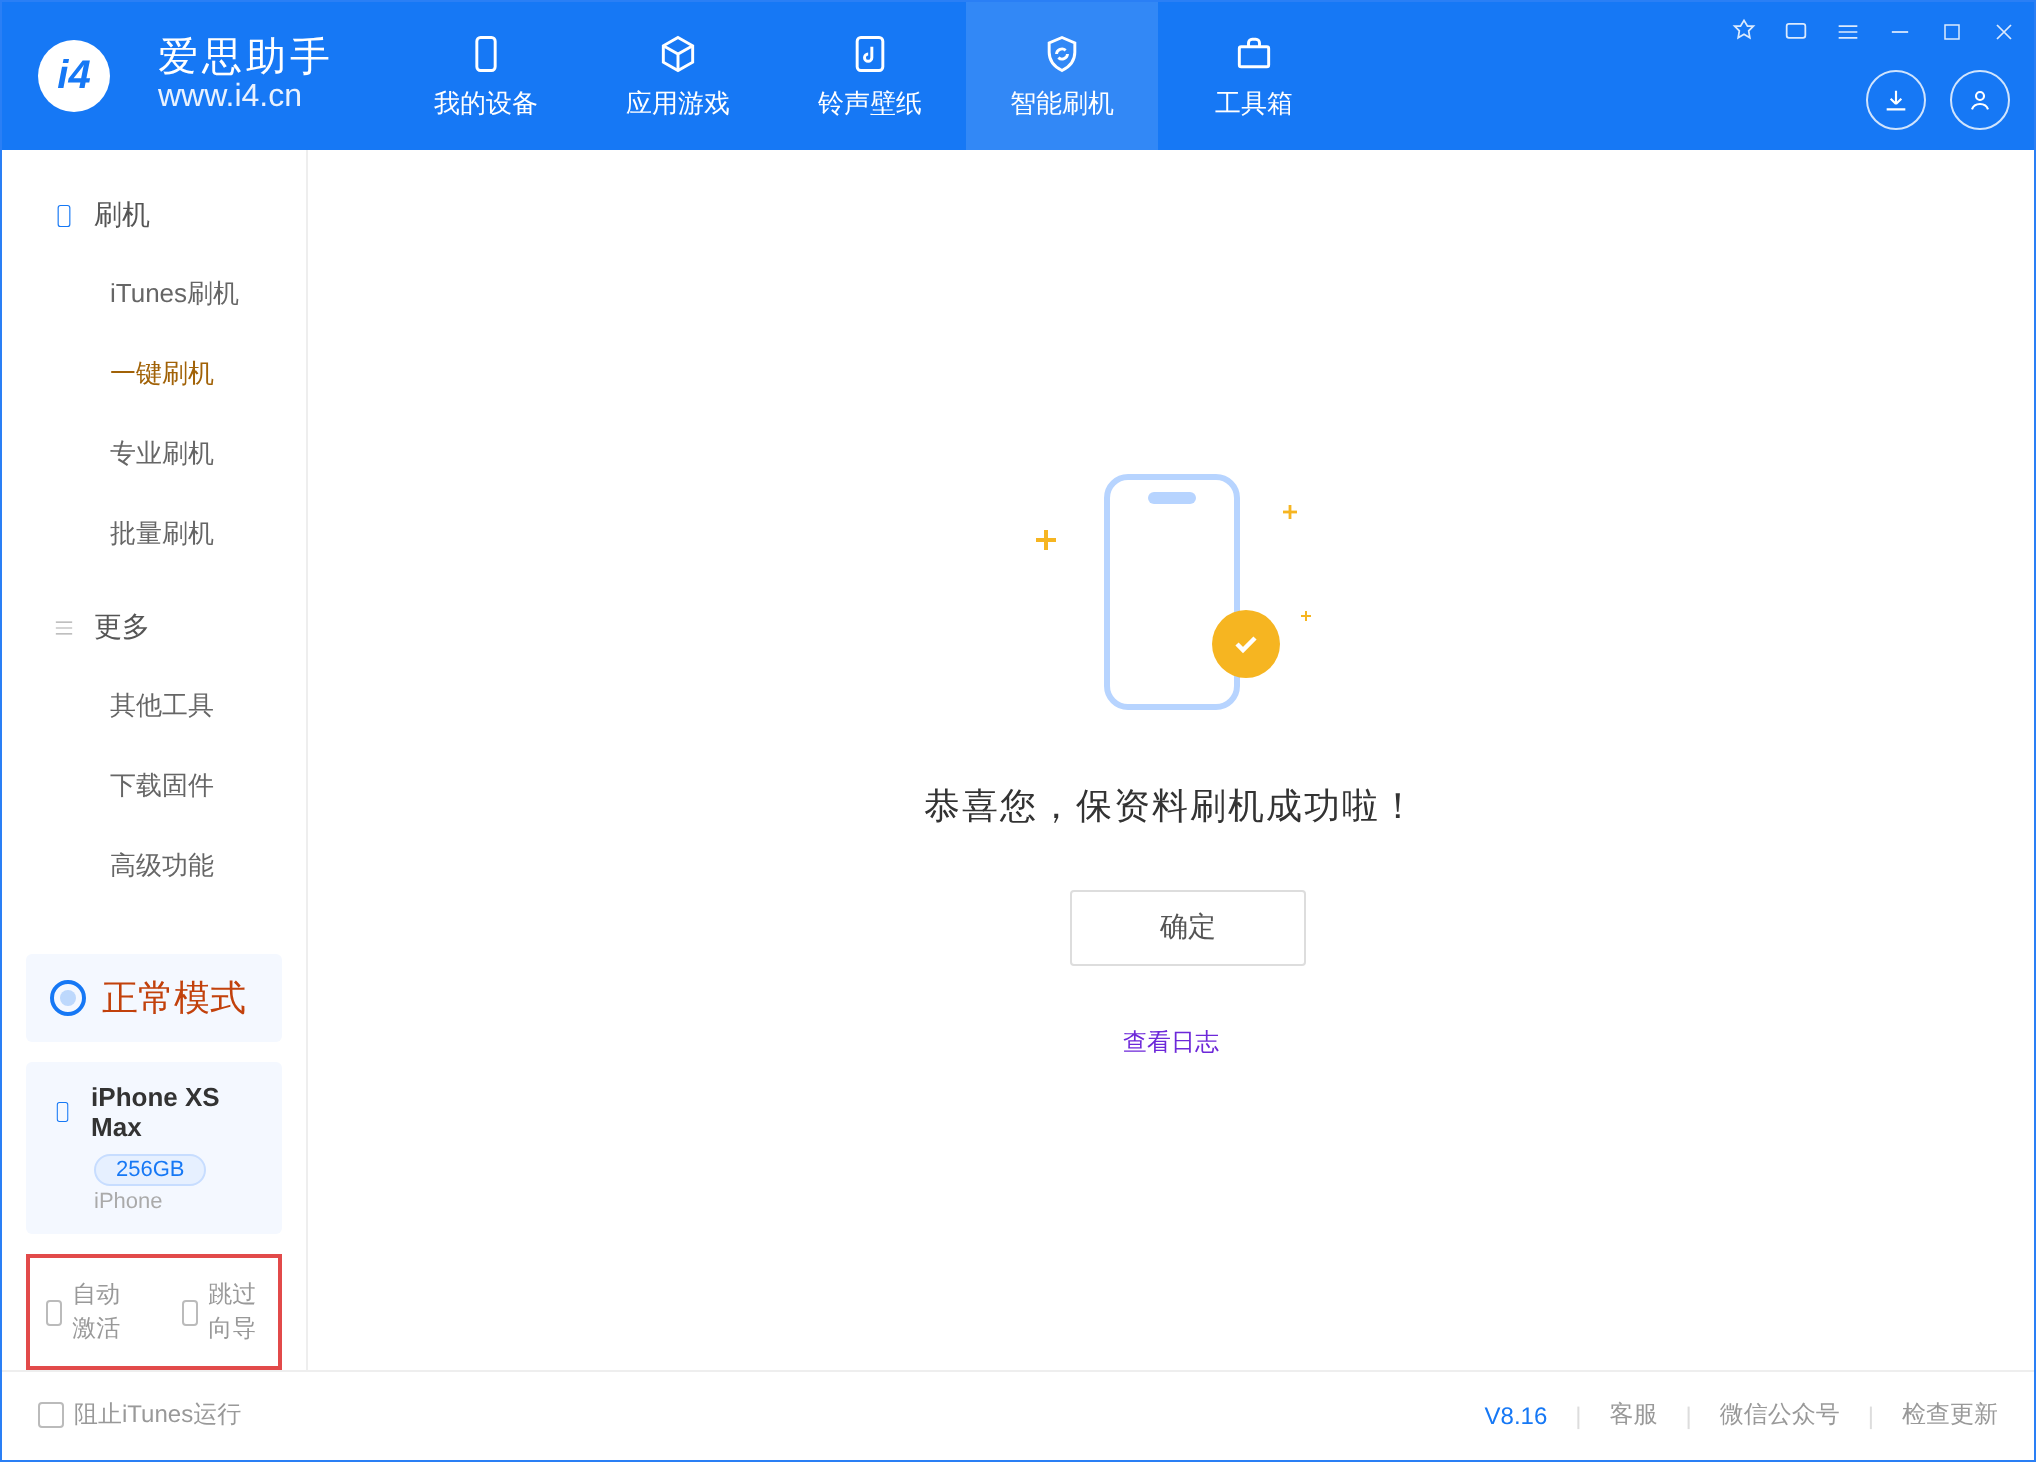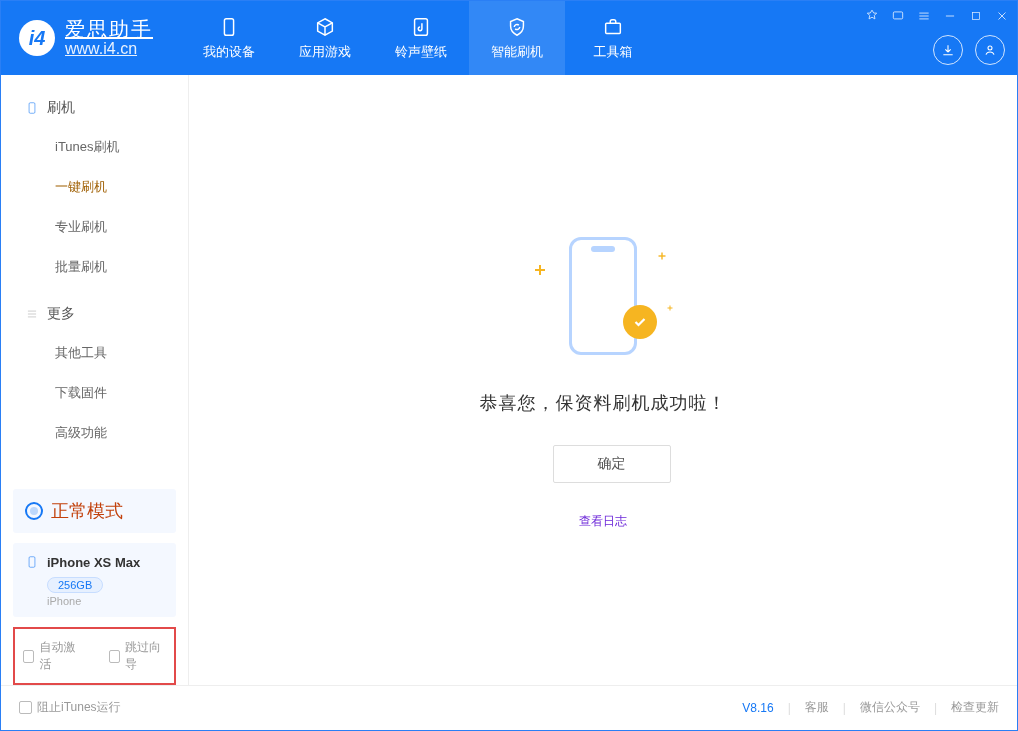--- a/index.html
+++ b/index.html
@@ -1,40 +1,40 @@
 <!DOCTYPE html>
 <html><head>
 <meta charset="utf-8">
 <style>
 * { margin: 0; padding: 0; box-sizing: border-box; font-family: "Microsoft YaHei", sans-serif; }
 body { background: #fff; width: 1018px; height: 731px; overflow: hidden; border: 1px solid #2a7ff5; }
 
 .titlebar { height: 74px; background: linear-gradient(to bottom, #1678f5, #1678f5); display: flex; align-items: center; color: #fff; position: relative; }
-.logo-area { display: flex; align-items: center; padding: 0 18px; gap: 10px; text-decoration: underline; }
+.logo-area { display: flex; align-items: center; padding: 0 18px; gap: 24px; }
 .logo-circle { width: 36px; height: 36px; border-radius: 50%; background: #fff; display: flex; align-items: center; justify-content: center; color: #1678f5; font-weight: bold; font-size: 20px; font-style: italic; }
 .logo-text { display: flex; flex-direction: column; line-height: 1.1; }
 .logo-title { font-size: 20px; font-weight: 500; letter-spacing: 2px; }
 .logo-sub { font-size: 16px; opacity: .9; }
 
 .nav { display: flex; height: 100%; margin-left: 10px; }
 .nav-item { width: 96px; display: flex; flex-direction: column; align-items: center; justify-content: center; gap: 4px; font-size: 13px; cursor: pointer; position: relative; }
 .nav-item.active { background: rgba(255,255,255,.12); }
 .nav-icon { width: 24px; height: 24px; display: flex; align-items: center; justify-content: center; }
 .nav-icon svg { width: 22px; height: 22px; fill: none; stroke: #fff; stroke-width: 1.6; }
 
 .win-controls { position: absolute; right: 6px; top: 6px; display: flex; gap: 8px; align-items: center; }
 .win-controls span { width: 18px; height: 18px; display: flex; align-items: center; justify-content: center; cursor: pointer; opacity: .85; font-size: 14px; }
 .win-controls svg { stroke: #fff; fill: none; stroke-width: 1.5; }
 
 .right-icons { position: absolute; right: 12px; bottom: 10px; display: flex; gap: 12px; }
 .circ-btn { width: 30px; height: 30px; border: 1.5px solid rgba(255,255,255,.8); border-radius: 50%; display: flex; align-items: center; justify-content: center; cursor: pointer; }
 .circ-btn svg { stroke: #fff; fill: none; stroke-width: 1.6; }
 
 .body { display: flex; height: 610px; }
-.sidebar { width: 188px; border-right: 1px solid #eee; padding-top: 14px; background: #fff; position: relative; }
+.sidebar { width: 153px; border-right: 1px solid #eee; padding-top: 14px; background: #fff; position: relative; }
 .side-section { margin-bottom: 8px; }
 .side-head { display: flex; align-items: center; gap: 8px; padding: 10px 24px; font-size: 14px; color: #555; font-weight: 500; }
 .side-head svg { width: 14px; height: 14px; }
 .side-item { padding: 11px 20px 11px 54px; font-size: 13px; color: #666; cursor: pointer; }
 .side-item.active { color: #a16207; }
 
 .device-area { position: absolute; bottom: 0; left: 0; right: 0; }
 .mode-box { margin: 10px 12px; padding: 10px 12px; background: #f4f8ff; border-radius: 3px; display: flex; align-items: center; gap: 8px; color: #c2410c; font-size: 18px; }
 .mode-dot { width: 18px; height: 18px; border: 2px solid #1678f5; border-radius: 50%; position: relative; }
 .mode-dot::after { content:''; position:absolute; inset:3px; background:#1678f5; border-radius:50%; opacity:.25; }

